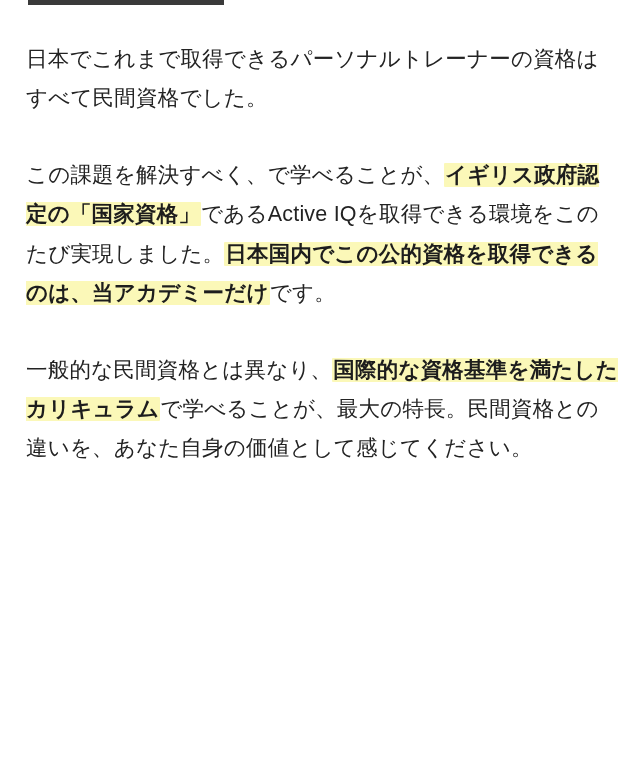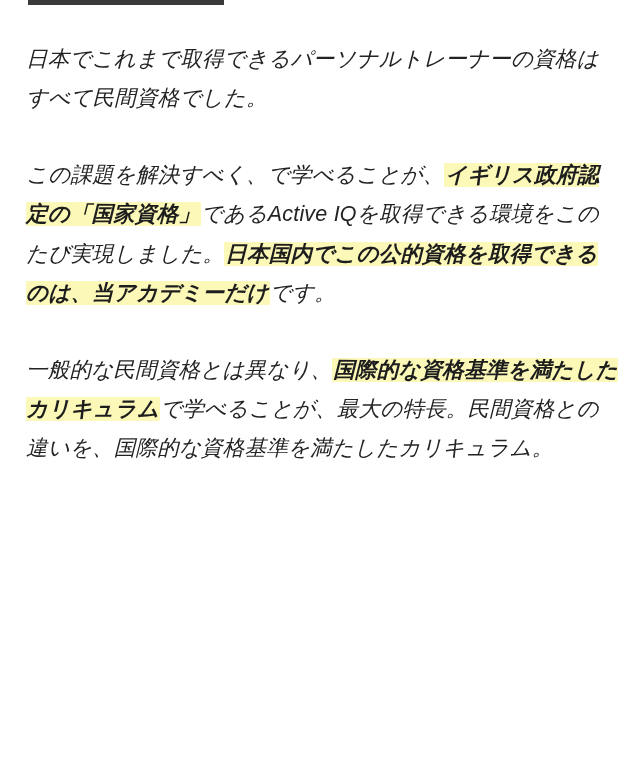--- a/index.html
+++ b/index.html
@@ -37,21 +37,20 @@
     width: 592px;
   }
   p.para {
     margin: 0 0 38px 0;
     font-size: 21.5px;
     line-height: 1.82;
     letter-spacing: 0.2px;
     color: #232323;
     font-weight: 400;
     text-align: left;
-    font-style: italic;
   }
   p.para:last-child {
     margin-bottom: 0;
   }
   .hl {
     background: #fbf8b8;
     font-weight: 700;
     color: #1d1d1d;
     padding: 0 1px;
     border-radius: 1px;
@@ -68,17 +67,17 @@
 
     <p class="para">
       <span>日本でこれまで取得できるパーソナルトレーナーの資格はすべて民間資格でした。</span>
     </p>
 
     <p class="para">
       <span>この課題を解決すべく、で学べることが、</span><span class="hl">イギリス政府認定の「国家資格」</span><span>であるActive IQを取得できる環境をこのたび実現しました。</span><span class="hl">日本国内でこの公的資格を取得できるのは、当アカデミーだけ</span><span>です。</span>
     </p>
 
     <p class="para">
-      <span>一般的な民間資格とは異なり、</span><span class="hl">国際的な資格基準を満たしたカリキュラム</span><span>で学べることが、最大の特長。民間資格との違いを、国際的な資格基準を満たしたカリキュラム。</span>
+      <span>一般的な民間資格とは異なり、</span><span class="hl">国際的な資格基準を満たしたカリキュラム</span><span>で学べることが、最大の特長。民間資格との違いを、あなた自身の価値として感じてください。</span>
     </p>
 
   </div>
 </div>
 
 </body></html>

